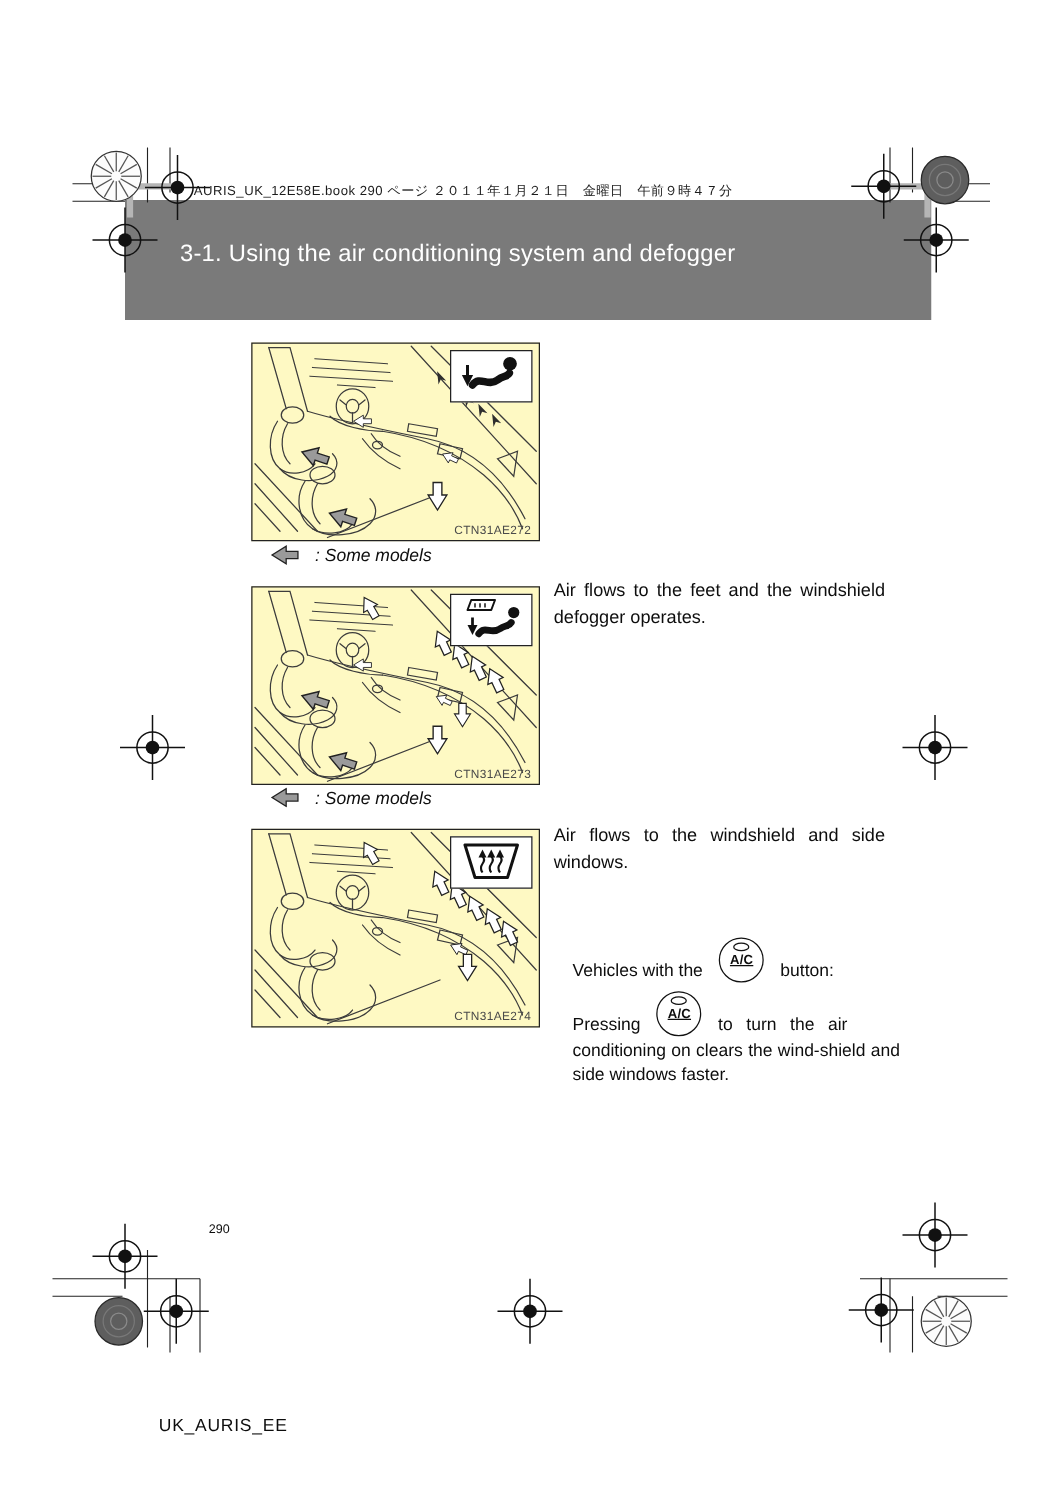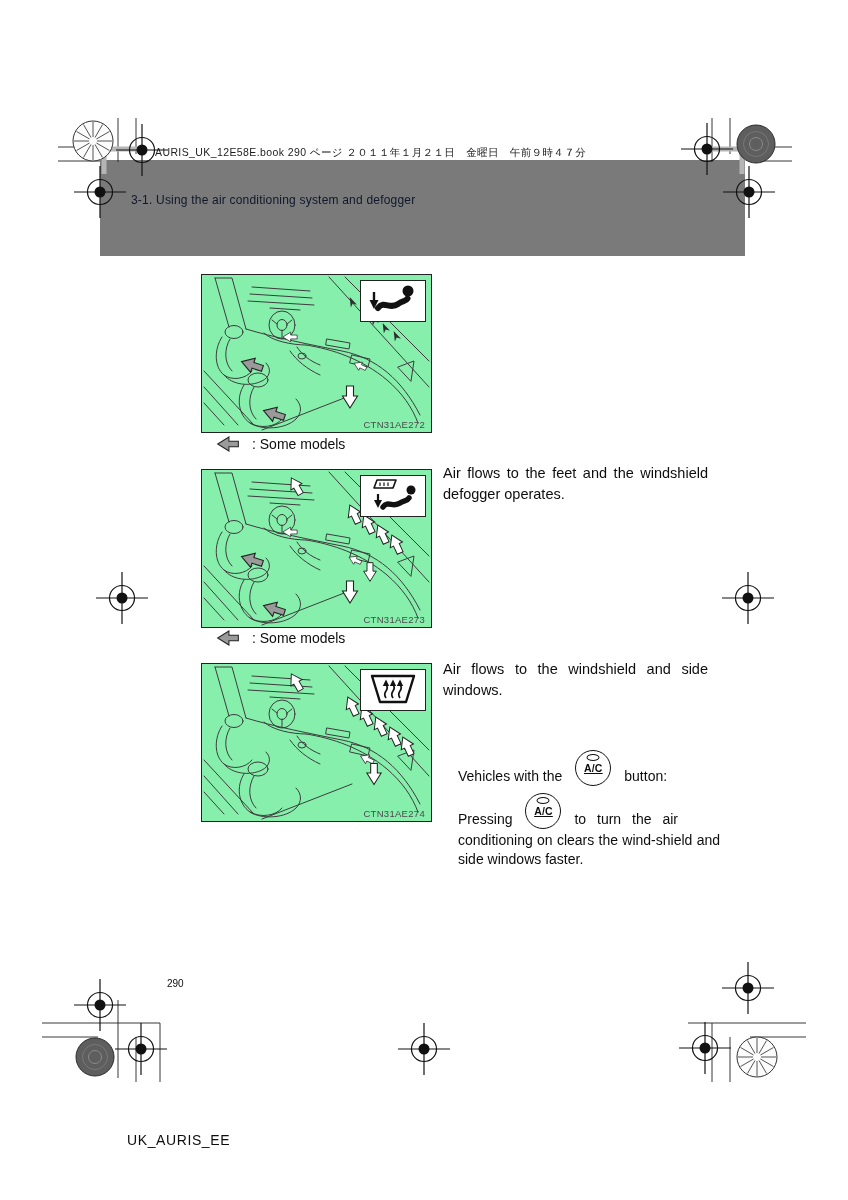--- a/index.html
+++ b/index.html
@@ -3,31 +3,31 @@
 <meta charset="utf-8">
 <style>
   html,body{margin:0;padding:0;background:#e8e8e8;}
   .page{position:relative;width:848px;height:1200px;background:#fff;margin:0 auto;
         font-family:"Liberation Sans",sans-serif;color:#111;overflow:hidden;}
   .marks{position:absolute;left:0;top:0;width:848px;height:1200px;pointer-events:none;z-index:5;}
 
   .meta-line{position:absolute;left:155px;top:146px;font-size:10.5px;letter-spacing:.4px;
              color:#1c1c1c;white-space:nowrap;z-index:3;}
   .header-bar{position:absolute;left:100px;top:160px;width:645px;height:96px;background:#7a7a7a;z-index:1;}
-  .header-bar .title{position:absolute;left:31px;top:33px;font-size:12px;color:#0f172a;letter-spacing:.2px;}
-
-  .fig{position:absolute;left:201px;width:229px;height:157px;border:1px solid #222;background:#86efac;}
+  .header-bar .title{position:absolute;left:44px;top:33px;font-size:19px;color:#ffffff;letter-spacing:.2px;}
+
+  .fig{position:absolute;left:201px;width:229px;height:157px;border:1px solid #222;background:#fef9c3;}
   .fig svg.car{position:absolute;left:0;top:0;width:100%;height:100%;}
   .icon-box{position:absolute;top:5px;right:5px;width:64px;height:40px;border:1.2px solid #222;
             background:#fff;display:flex;align-items:center;justify-content:center;}
   .fig-code{position:absolute;right:6px;bottom:2px;font-size:9.5px;color:#4a4a4a;letter-spacing:.3px;}
 
   .caption{position:absolute;left:443px;width:265px;font-size:14.5px;line-height:21px;
            text-align:justify;color:#0d0d0d;}
-  .note-row{position:absolute;left:214px;display:flex;align-items:center;gap:10px;font-size:14px;color:#0d0d0d;}
+  .note-row{position:absolute;left:214px;display:flex;align-items:center;gap:10px;font-size:14px;color:#0d0d0d;font-style:italic;}
 
   .detail{position:absolute;left:458px;width:262px;font-size:14px;line-height:19px;color:#0d0d0d;}
   .detail.just{text-align:justify;}
   .inline-row{display:flex;align-items:flex-end;gap:13px;}
   .ac-btn{position:relative;flex:0 0 auto;width:34px;height:34px;border:1.6px solid #111;border-radius:50%;
           background:#fff;display:flex;align-items:center;justify-content:center;
           font-size:10.5px;font-weight:bold;letter-spacing:.2px;text-decoration:underline;}
   .ac-led{position:absolute;top:2.5px;left:50%;transform:translateX(-50%);width:11px;height:5px;
           border:1.1px solid #111;border-radius:50%;background:#fff;}
   .spread{word-spacing:7px;}

